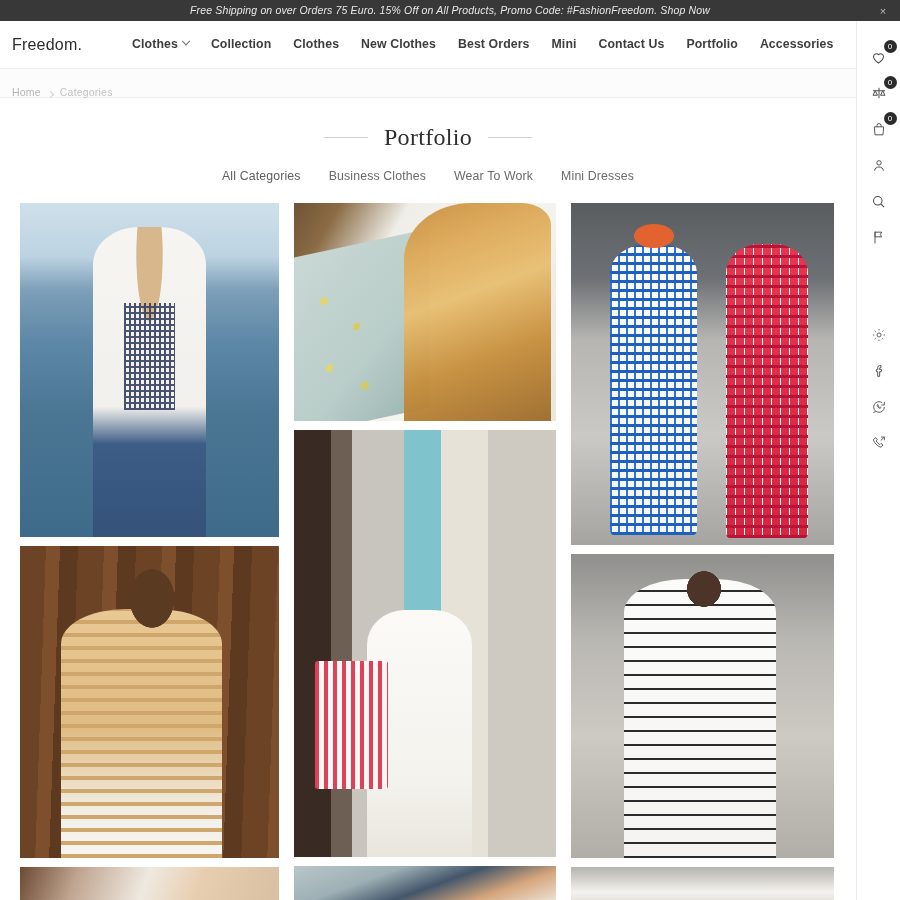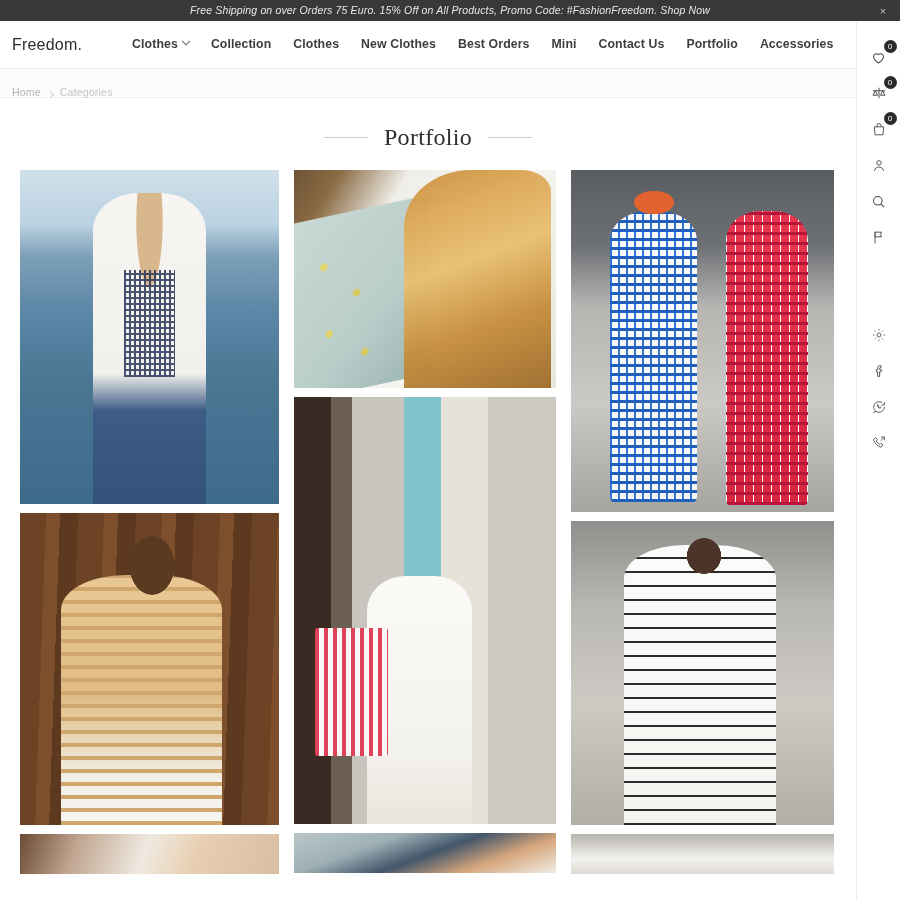--- a/index.html
+++ b/index.html
@@ -432,20 +432,26 @@
   </div>
 
 <div class="main">
 
   <div class="title-row">
     <span class="title-line"></span>
     <h1 class="page-title">Portfolio</h1>
     <span class="title-line"></span>
   </div>
 
+  <div class="filters" id="filter-root">
+      <div class="filter-item active">All Categories</div>
+      <div class="filter-item">Business Clothes</div>
+      <div class="filter-item">Wear To Work</div>
+      <div class="filter-item">Mini Dresses</div>
+    </div>
 
   <div class="grid" id="grid-root">
       <div class="col col-1">
         <div class="tile" style="height: 334px;">
           <div class="tile-art a-sea"></div>
         </div>
         <div class="tile" style="height: 312px;">
           <div class="tile-art a-wood"></div>
         </div>
         <div class="tile" style="height: 40px;">

